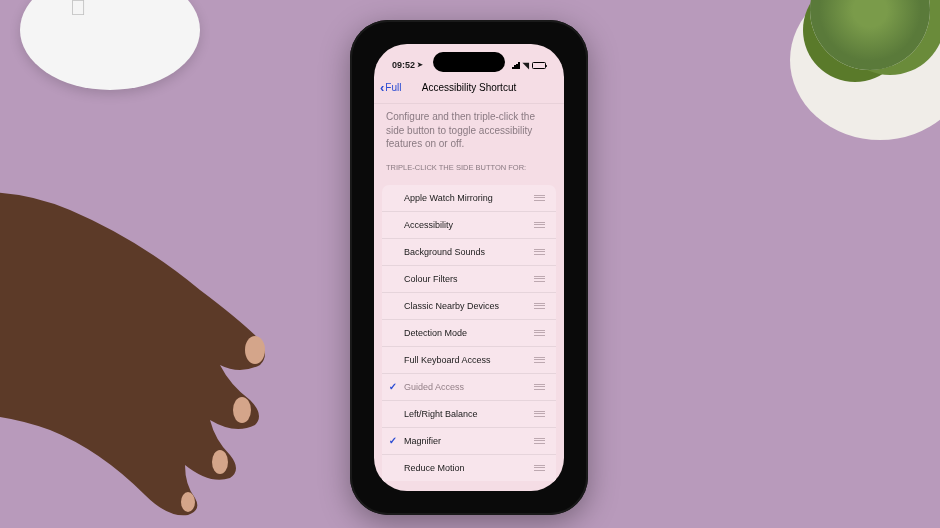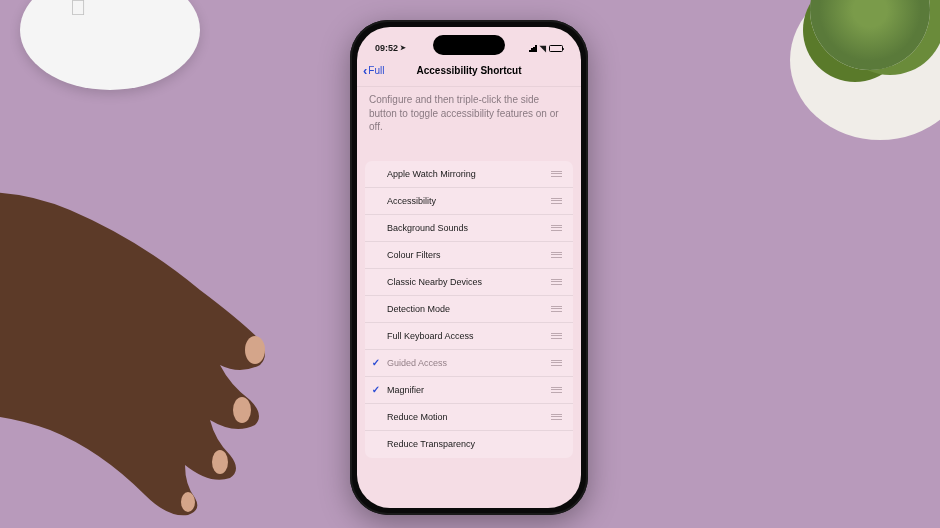--- a/index.html
+++ b/index.html
@@ -64,21 +64,21 @@
     }
     .phone {
       position: absolute;
       left: 350px;
       top: 20px;
       width: 238px;
       height: 495px;
       background: #0a0a0a;
       border-radius: 38px;
       box-shadow: 0 8px 30px rgba(0,0,0,0.35), inset 0 0 0 2px #1a1a1a;
-      padding: 7px;
+      padding: 24px;
     }
     .screen {
       width: 100%;
       height: 100%;
       background: #f5dde5;
       border-radius: 33px;
       overflow: hidden;
       position: relative;
       font-size: 9px;
     }
@@ -127,21 +127,21 @@
       align-items: center;
       color: #2a4bd3;
       font-size: 10px;
       gap: 1px;
     }
     .back-chevron {
       font-size: 13px;
       font-weight: bold;
     }
     .nav-title {
-      font-weight: 700;
+      font-weight: 400;
       font-size: 10px;
       color: #000;
     }
     .content {
       height: calc(100% - 70px);
       overflow: hidden;
     }
     .description {
       padding: 6px 12px 10px;
       color: #8a7a82;
@@ -149,21 +149,21 @@
       line-height: 1.35;
     }
     .section-header {
       padding: 2px 12px 5px;
       color: #8a7a82;
       font-size: 7.5px;
       text-transform: uppercase;
     }
     .list {
       background: #f8e5ec;
-      margin: 17px 8px;
+      margin: 8px 8px;
       border-radius: 7px;
       overflow: hidden;
     }
     .list-item {
       display: flex;
       align-items: center;
       height: 27px;
       padding: 0 8px 0 0;
       border-bottom: 0.5px solid rgba(0,0,0,0.07);
       position: relative;
@@ -273,20 +273,21 @@
     <div class="nav-bar">
       <div class="back-btn">
         <span class="back-chevron">‹</span>
         <span>Full</span>
       </div>
       <div class="nav-title">Accessibility Shortcut</div>
     </div>
 
     <div class="content">
       <div class="description">Configure and then triple-click the side button to toggle accessibility features on or off.</div>
+      <div class="section-header">TRIPLE-CLICK THE SIDE BUTTON FOR:</div>
       <div class="list" id="list-container">
           <div class="list-item">
             <div class="check-col"></div>
             <div class="item-label">Apple Watch Mirroring</div>
             <div class="drag-handle">
               <span></span>
               <span></span>
               <span></span>
             </div>
           </div>
@@ -340,20 +341,29 @@
             <div class="item-label">Full Keyboard Access</div>
             <div class="drag-handle">
               <span></span>
               <span></span>
               <span></span>
             </div>
           </div>
           <div class="list-item">
             <div class="check-col">✓</div>
             <div class="item-label dimmed">Guided Access</div>
+            <div class="drag-handle">
+              <span></span>
+              <span></span>
+              <span></span>
+            </div>
+          </div>
+          <div class="list-item">
+            <div class="check-col"></div>
+            <div class="item-label">Left/Right Balance</div>
             <div class="drag-handle">
               <span></span>
               <span></span>
               <span></span>
             </div>
           </div>
           <div class="list-item">
             <div class="check-col">✓</div>
             <div class="item-label">Magnifier</div>
             <div class="drag-handle">

